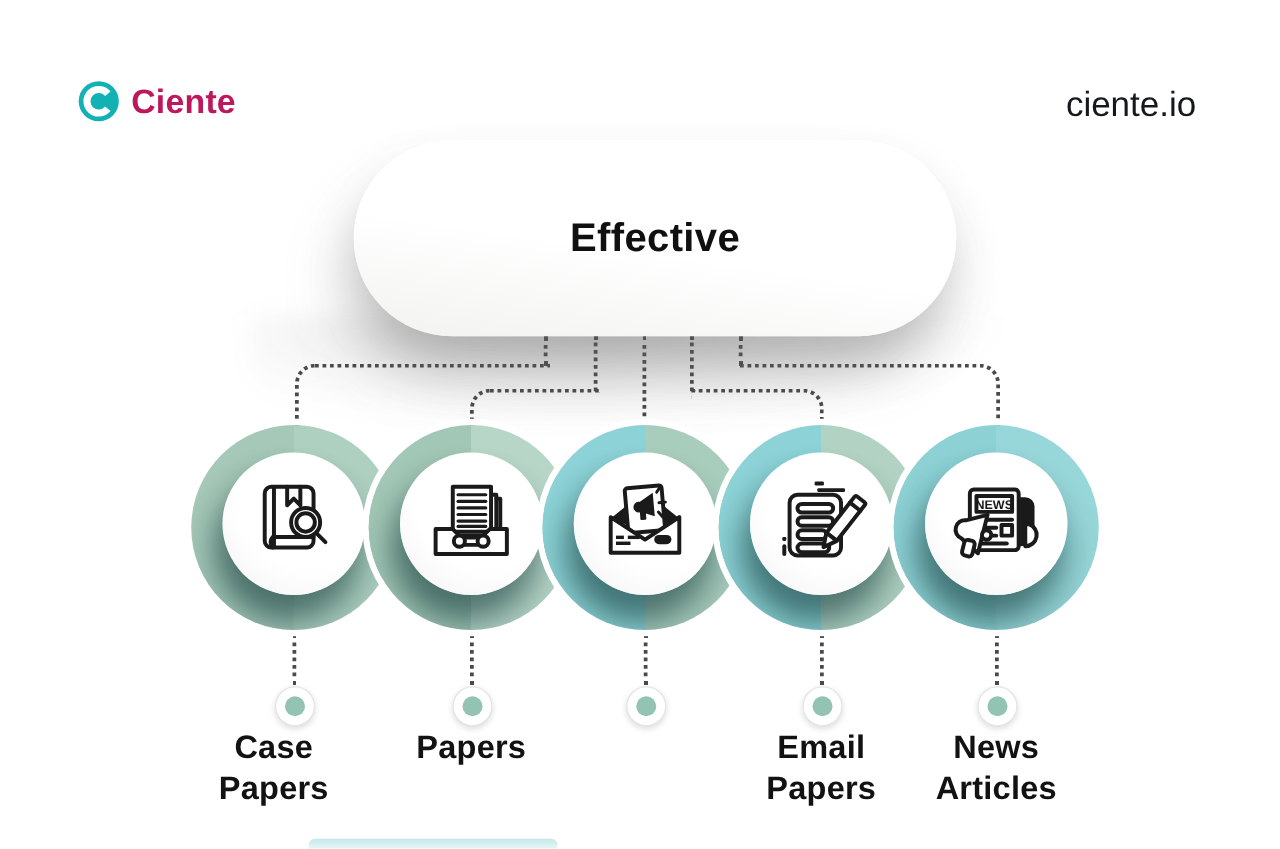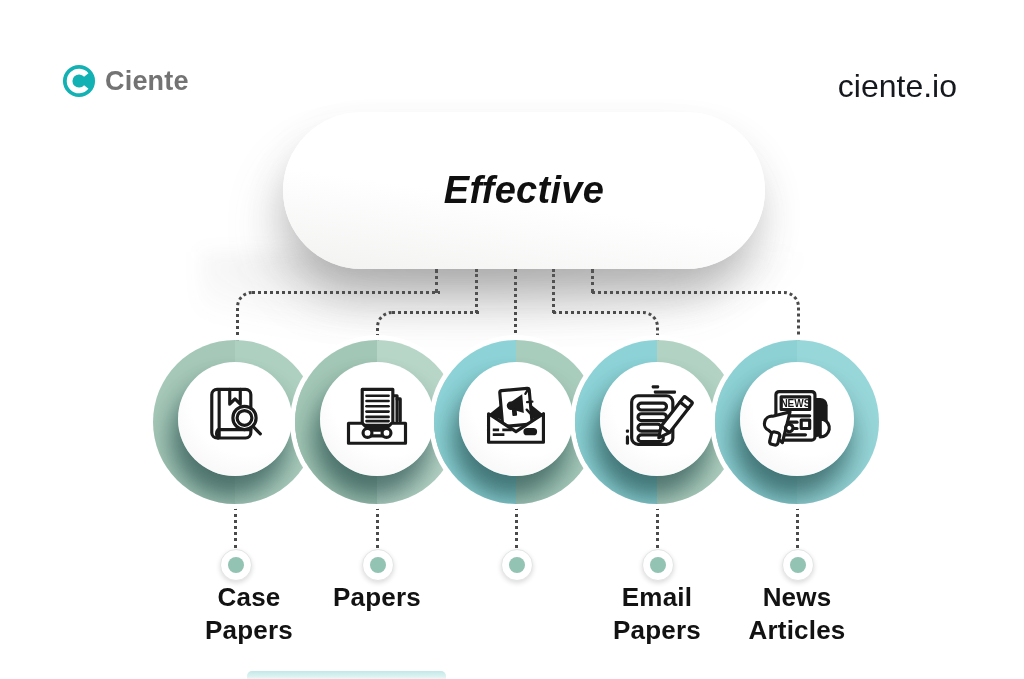--- a/index.html
+++ b/index.html
@@ -1,29 +1,29 @@
 <!DOCTYPE html>
 <html><head>
 <meta charset="utf-8">
 <style>
   html,body{margin:0;padding:0;}
   body{font-family:"Liberation Sans",sans-serif;background:#fff;}
   .stage{position:relative;width:1024px;height:679px;background:#fff;overflow:hidden;}
 
   
   .logo{position:absolute;left:62px;top:64px;display:flex;align-items:center;gap:9px;cursor:pointer;}
-  .logo-text{font-size:27px;font-weight:800;color:#737373;letter-spacing:.2px;}
-  .site-url{position:absolute;right:67px;top:68px;font-size:32px;font-weight:500;color:#15181d;cursor:pointer;}
+  .logo-text{font-size:27px;font-weight:800;color:#be185d;letter-spacing:.2px;}
+  .site-url{position:absolute;right:67px;top:68px;font-size:28px;font-weight:500;color:#15181d;cursor:pointer;}
 
   
   .pill{position:absolute;left:283px;top:112px;width:482px;height:157px;border-radius:80px;
         background:linear-gradient(188deg,#ffffff 55%,#f2f2f1 100%);
         box-shadow:0 24px 42px -6px rgba(90,90,90,.30), -14px 34px 50px -8px rgba(120,120,120,.25);
         display:flex;flex-direction:column;align-items:center;justify-content:center;z-index:5;}
-  .pill-line{font-size:38px;font-weight:700;color:#101010;line-height:53px;letter-spacing:.3px;font-style:italic;}
+  .pill-line{font-size:32px;font-weight:700;color:#101010;line-height:53px;letter-spacing:.3px;}
   .shadow-wash{position:absolute;left:200px;top:252px;width:620px;height:95px;
         background:radial-gradient(ellipse at 42% 8%,rgba(80,80,80,.16),rgba(0,0,0,0) 68%);
         filter:blur(9px);z-index:1;}
 
   
   .dot-v{position:absolute;border-left:3px dotted #4a4a4a;z-index:2;}
   .dot-corner{position:absolute;z-index:2;border-top:3px dotted #4a4a4a;}
   .corner-l{border-left:3px dotted #4a4a4a;border-top-left-radius:16px;}
   .corner-r{border-right:3px dotted #4a4a4a;border-top-right-radius:16px;}
 
@@ -211,21 +211,21 @@
   <div class="marker" style="left:501px;">
       <div class="marker-dot"></div>
     </div>
   <div class="marker" style="left:642px;">
       <div class="marker-dot"></div>
     </div>
   <div class="marker" style="left:782px;">
       <div class="marker-dot"></div>
     </div>
 
-  <div class="label" style="left:139px;">
+  <div class="label" style="left:109px;">
     <div>Case</div>
       <div>Papers</div>
   </div>
   <div class="label" style="left:267px;">
       <div>Papers</div>
   </div>
   <div class="label" style="left:406px;">
   </div>
   <div class="label" style="left:547px;">
     <div>Email</div>

